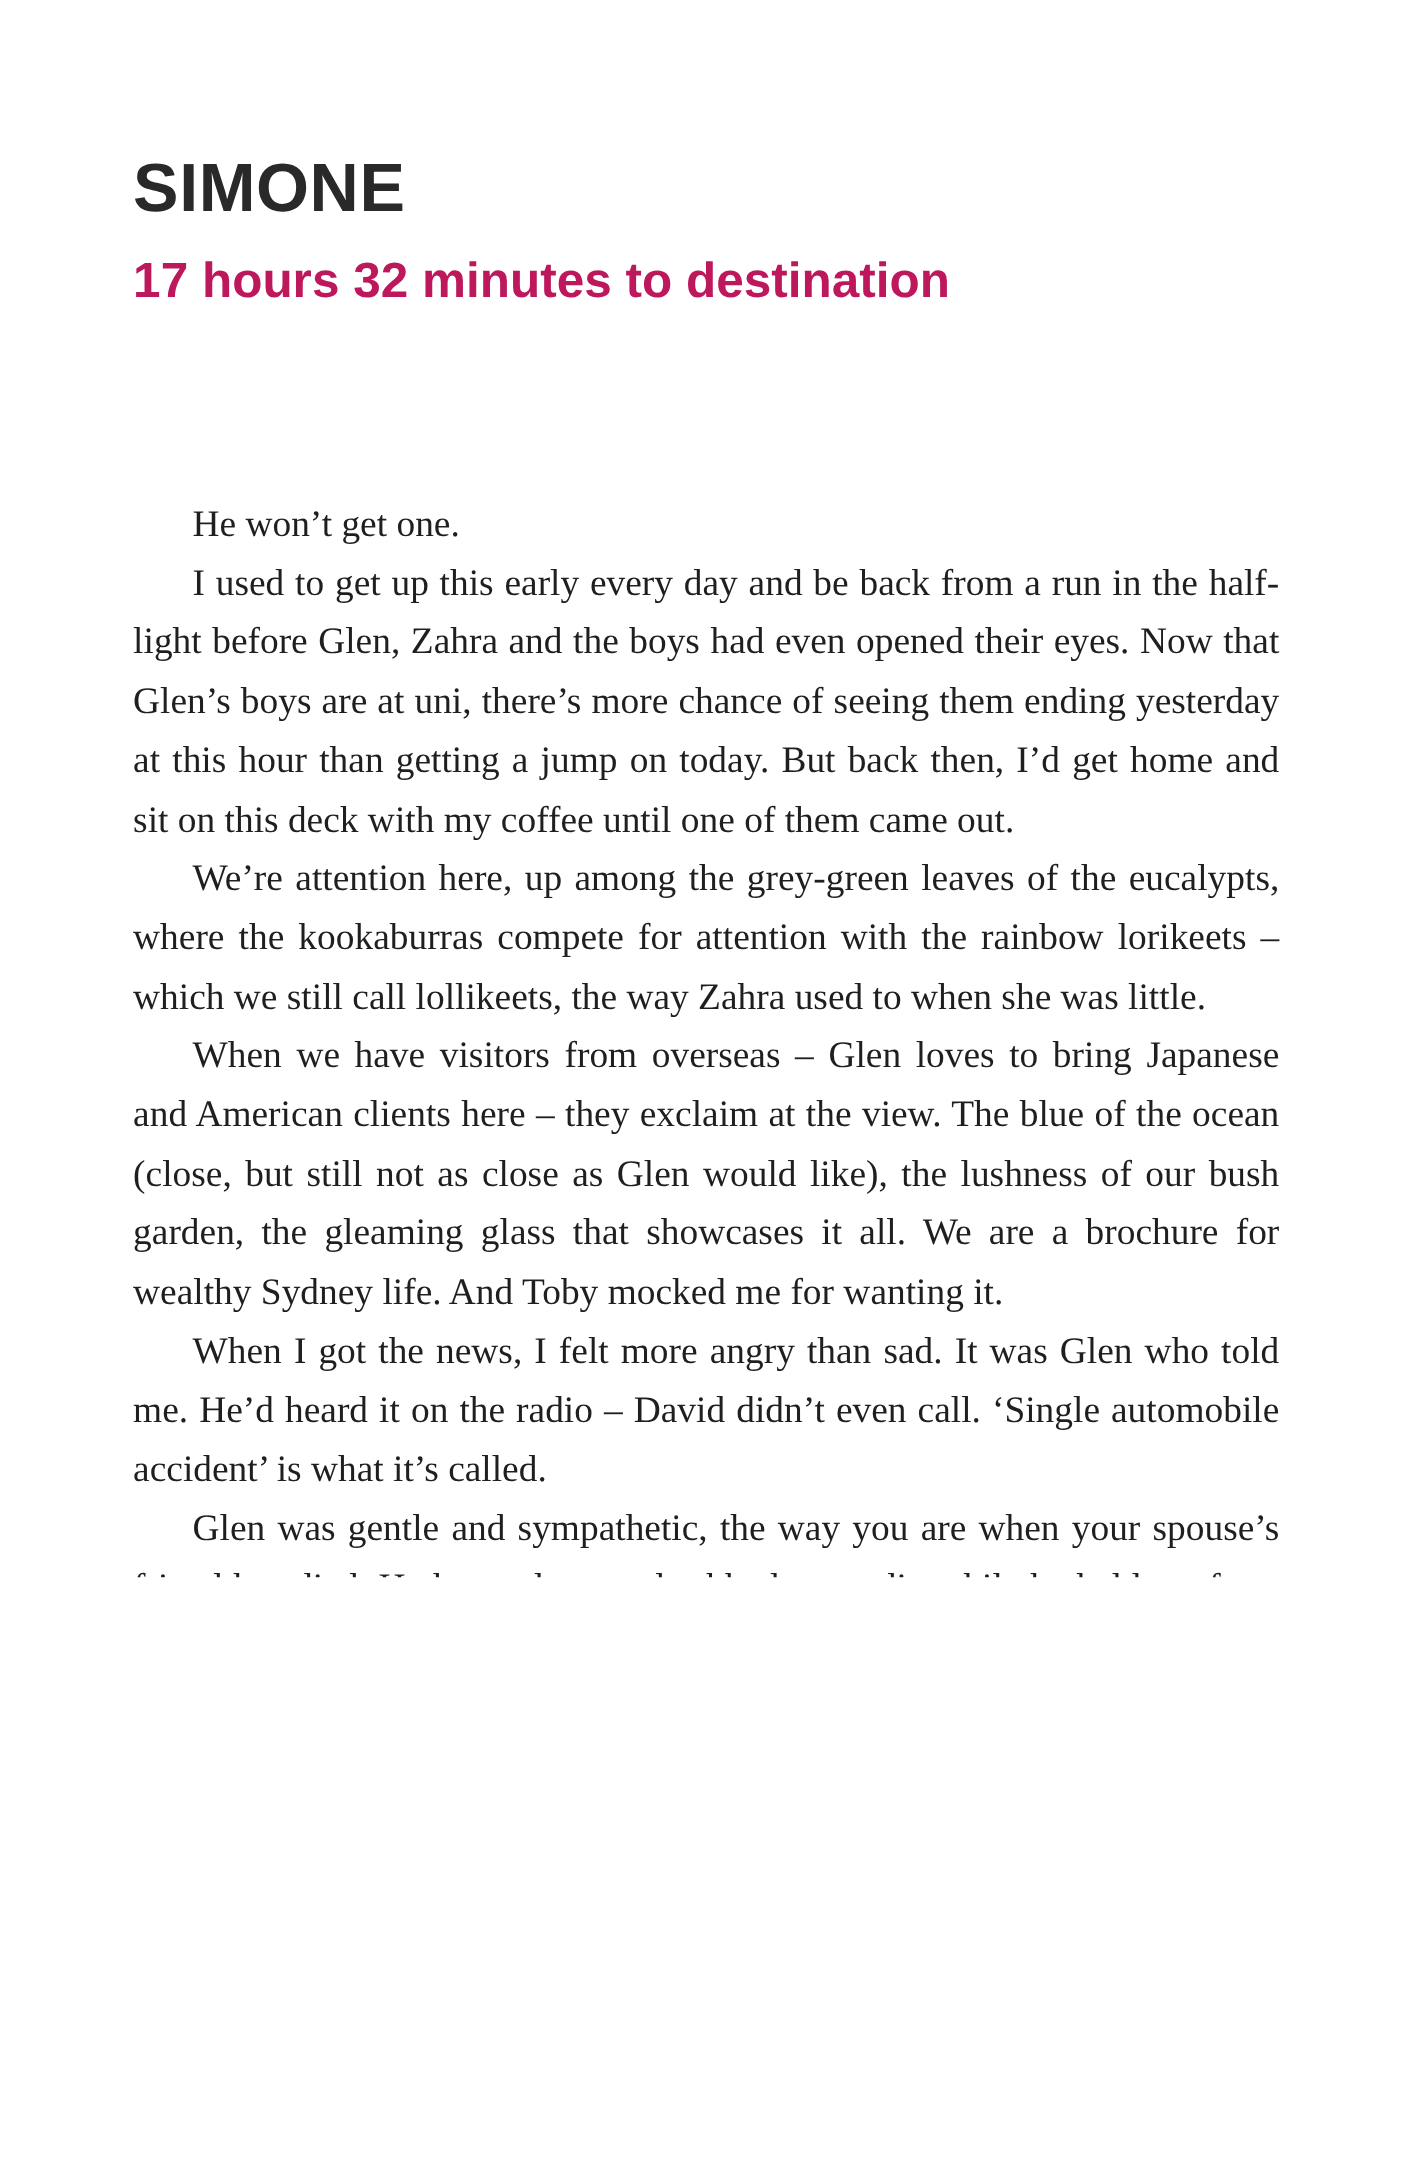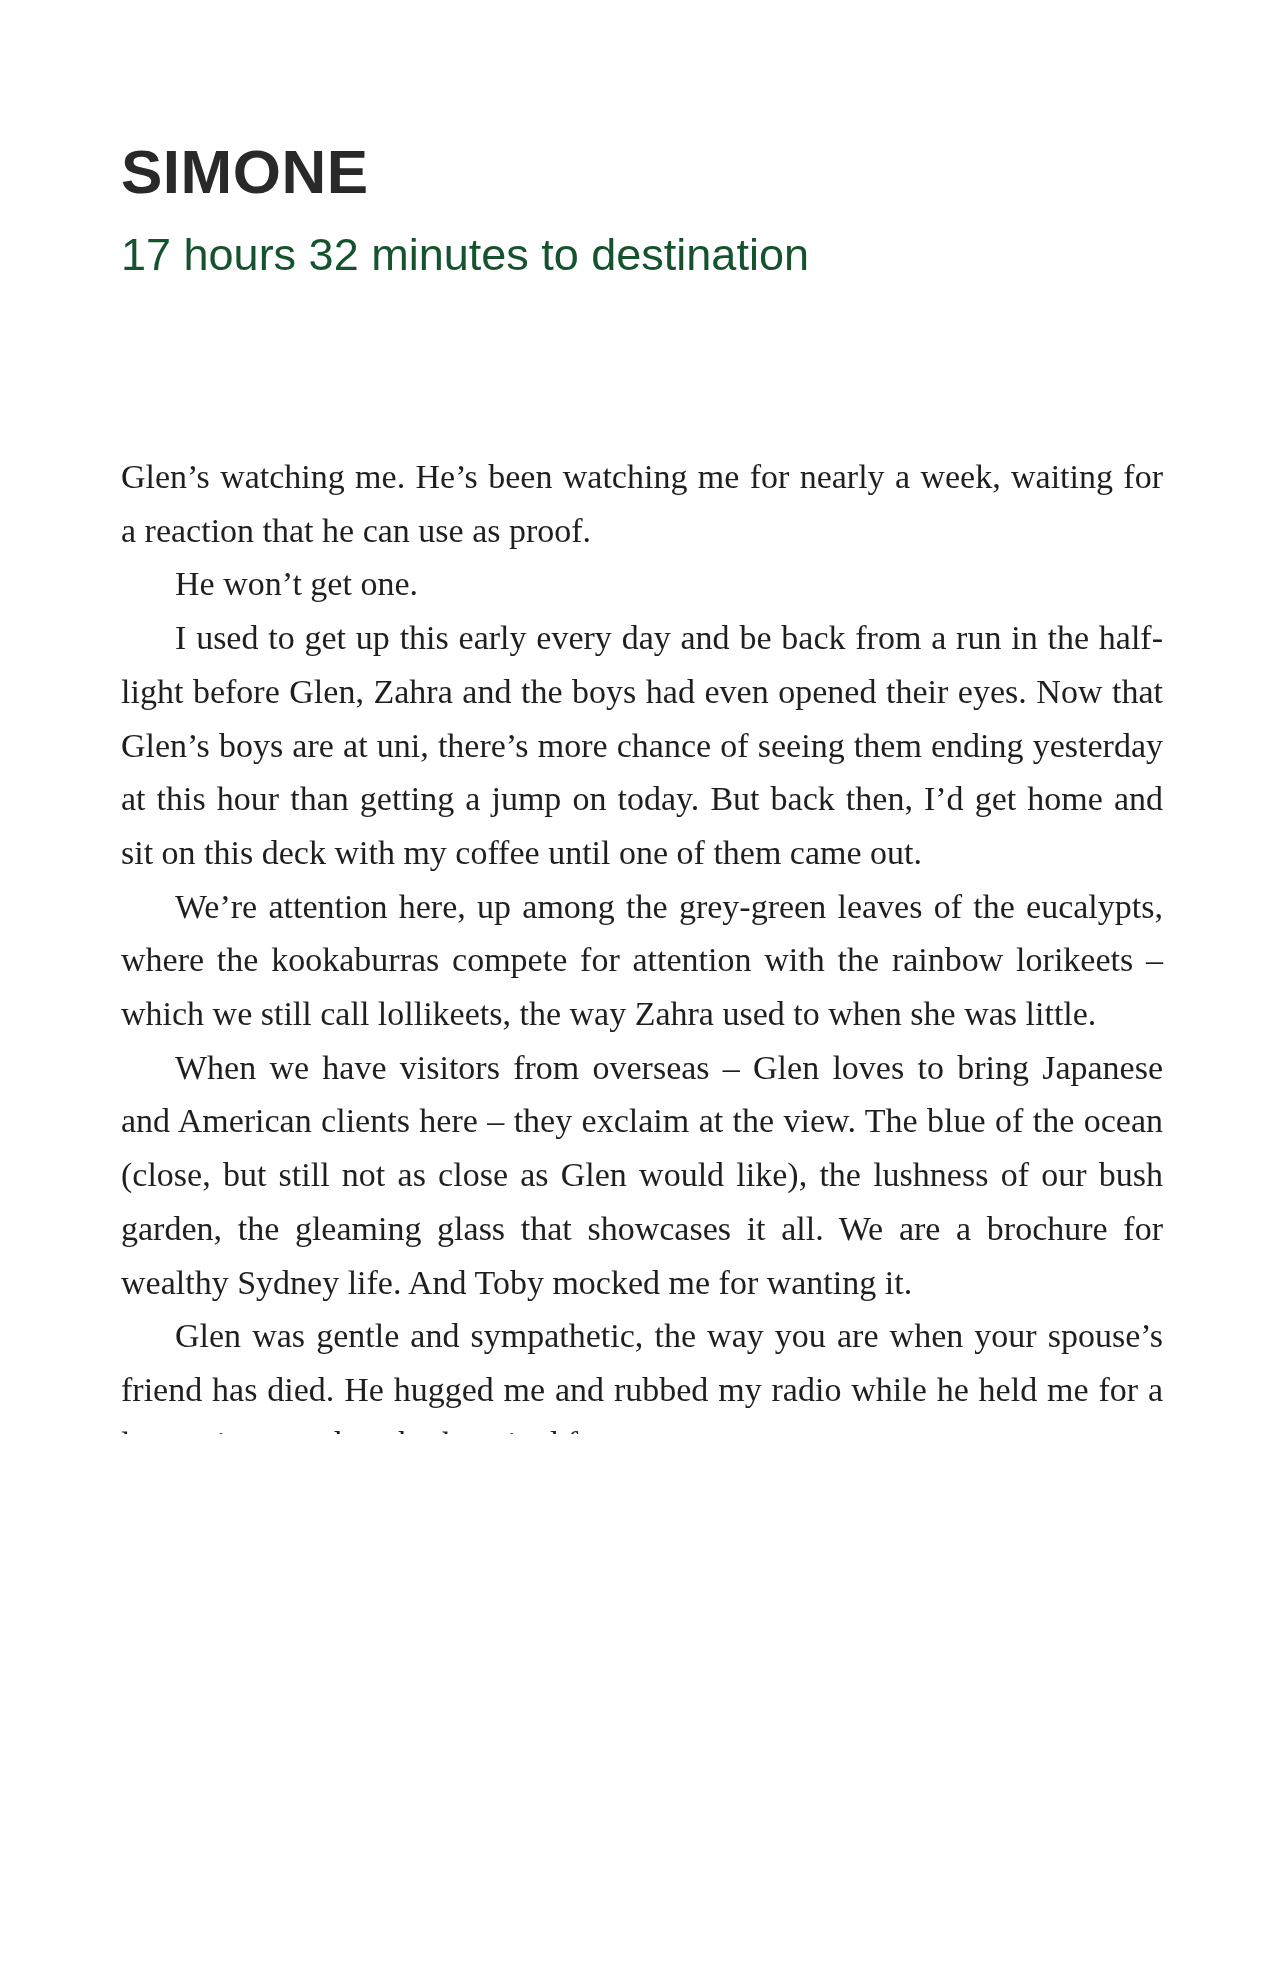--- a/index.html
+++ b/index.html
@@ -25,25 +25,25 @@
     line-height: 1;
     letter-spacing: 0.5px;
     color: #292929;
   }
   .chapter-subtitle {
     position: absolute;
     left: 121px;
     top: 232px;
     margin: 0;
     font-family: "Liberation Sans", sans-serif;
-    font-weight: normal;
+    font-weight: bold;
     font-size: 45px;
     line-height: 1;
     letter-spacing: 0px;
-    color: #14532d;
+    color: #be185d;
   }
   .body-text {
     position: absolute;
     left: 121px;
     top: 450px;
     width: 1042px;
     font-family: "Liberation Serif", serif;
     font-size: 34px;
     line-height: 53.7px;
     color: #1f1f1f;
@@ -69,23 +69,23 @@
 </head>
 <body>
 
 <div class="page">
 
   <h1 class="chapter-title">SIMONE</h1>
 
   <h2 class="chapter-subtitle">17 hours 32 minutes to destination</h2>
 
   <main class="body-text">
-    <p>Glen’s watching me. He’s been watching me for nearly a week, waiting for a reaction that he can use as proof.</p>
     <p class="indent">He won’t get one.</p>
     <p class="indent">I used to get up this early every day and be back from a run in the half-light before Glen, Zahra and the boys had even opened their eyes. Now that Glen’s boys are at uni, there’s more chance of seeing them ending yesterday at this hour than getting a jump on today. But back then, I’d get home and sit on this deck with my coffee until one of them came out.</p>
     <p class="indent">We’re attention here, up among the grey-green leaves of the eucalypts, where the kookaburras compete for attention with the rainbow lorikeets – which we still call lollikeets, the way Zahra used to when she was little.</p>
     <p class="indent">When we have visitors from overseas – Glen loves to bring Japanese and American clients here – they exclaim at the view. The blue of the ocean (close, but still not as close as Glen would like), the lushness of our bush garden, the gleaming glass that showcases it all. We are a brochure for wealthy Sydney life. And Toby mocked me for wanting it.</p>
+    <p class="indent">When I got the news, I felt more angry than sad. It was Glen who told me. He’d heard it on the radio – David didn’t even call. ‘Single automobile accident’ is what it’s called.</p>
     <p class="indent">Glen was gentle and sympathetic, the way you are when your spouse’s friend has died. He hugged me and rubbed my radio while he held me for a long minute and we both waited for my tears.</p>
   </main>
 
   <div class="copyright">Copyrighted material</div>
 
 </div>
 
 </body></html>

